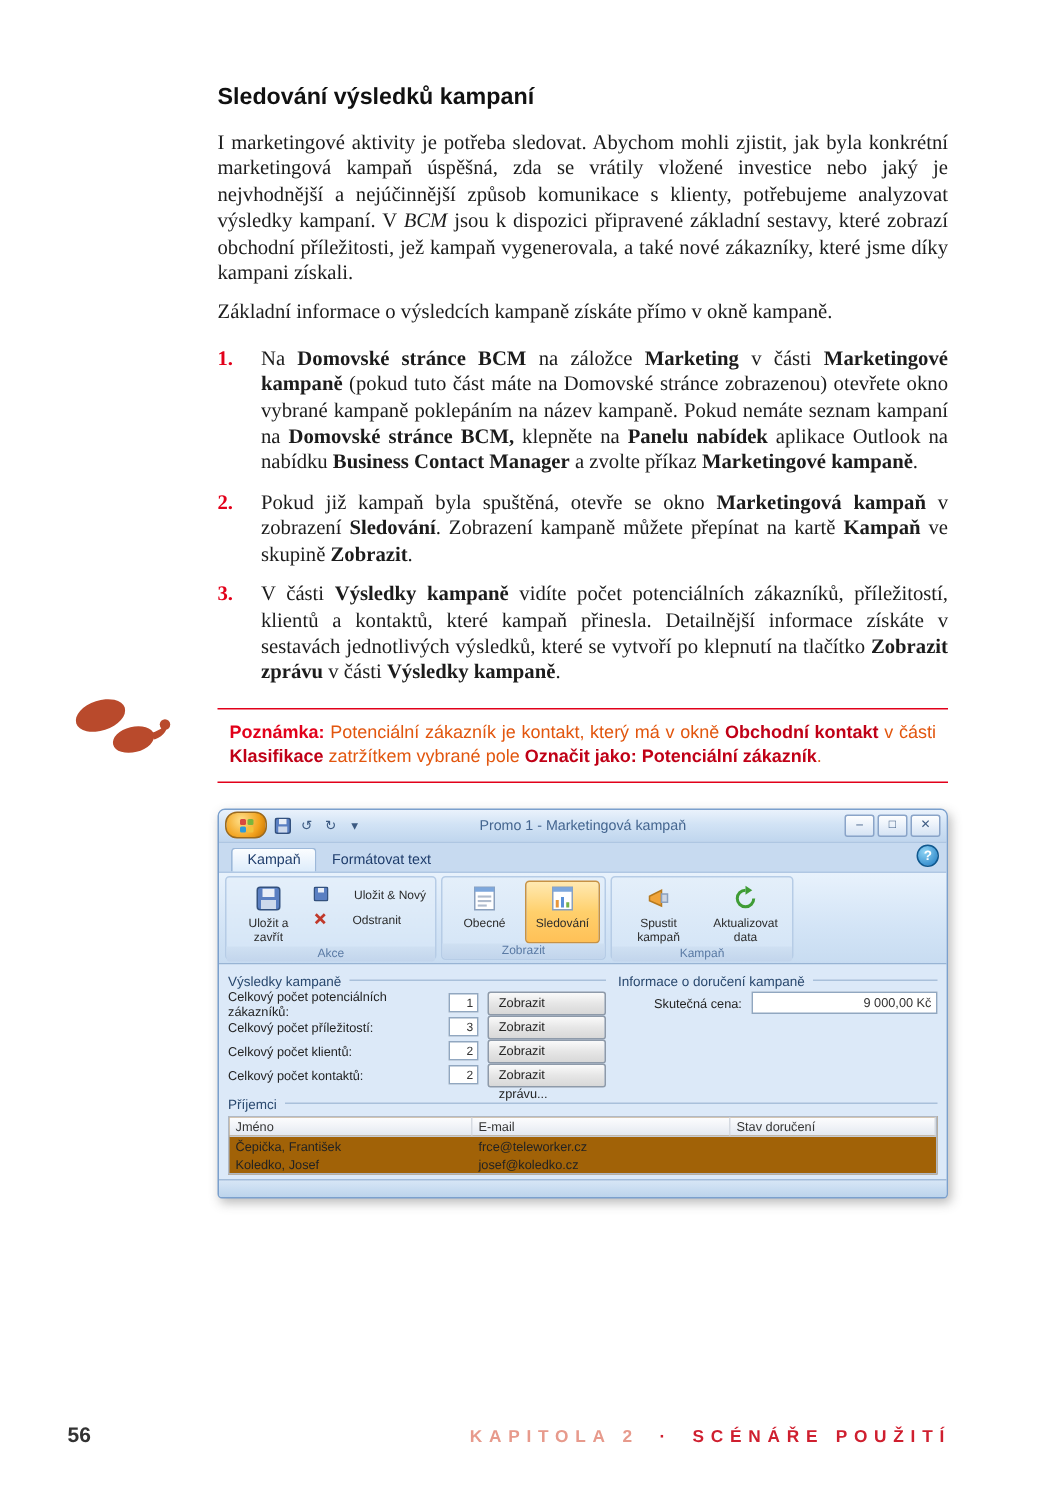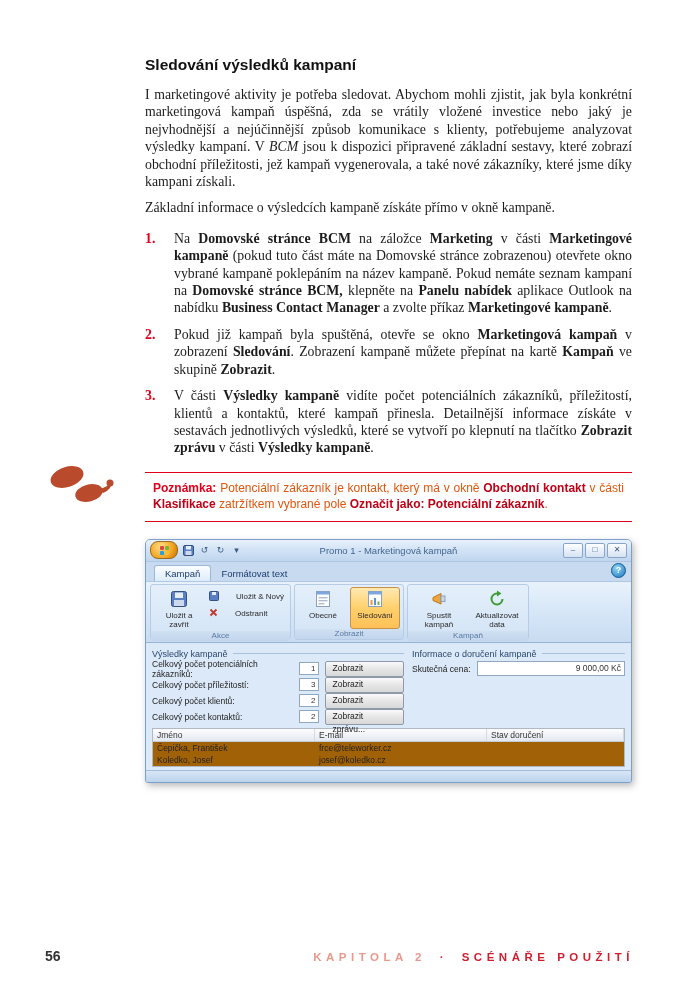--- a/index.html
+++ b/index.html
@@ -66,21 +66,21 @@
   .formgrid{display:grid;grid-template-columns:252px 1fr;column-gap:8px;}
   .sec-h{display:flex;align-items:center;gap:5px;color:#29486e;font-size:9px;margin:2px 0 3px 0;}
   .sec-h .line{flex:1;height:1px;background:#a9c0da;}
   .resrow{display:flex;align-items:center;margin:2px 0;height:14px;}
   .resrow .lbl{width:152px;font-size:8.5px;color:#222;}
   .count{width:14px;height:11px;background:#fff;border:1px solid #91a7c0;font-size:8px;text-align:right;
          padding:0 2px;line-height:11px;margin-right:6px;}
   .zbtn{font-size:8.5px;padding:0 7px;background:linear-gradient(#fafafa,#e6e6e6 50%,#d8d8d8);
         border:1px solid #8e9aa9;border-radius:2px;color:#222;height:14px;line-height:13px;}
   .price-row{display:flex;align-items:center;margin-top:2px;height:14px;}
-  .price-lbl{font-size:8.5px;color:#222;}
+  .price-lbl{font-size:8.5px;color:#222;margin-left:24px;}
   .price-input{flex:1;background:#fff;border:1px solid #91a7c0;font-size:8.5px;text-align:right;
                padding:1px 3px;margin-left:6px;line-height:11px;}
   .rtable{margin-top:2px;border:1px solid #b0b8c4;background:#a16207;}
   .rt-head{display:grid;grid-template-columns:162px 172px 1fr;
            background:linear-gradient(#fdfdfe,#eef1f6 60%,#e2e8f1);border-bottom:1px solid #c5cbd4;}
   .rt-head span{padding:1px 4px;font-size:8.5px;color:#333;border-right:1px solid #d5dae1;}
   .rt-row{display:grid;grid-template-columns:162px 172px 1fr;font-size:8.5px;color:#222;}
   .rt-row span{padding:1px 4px;min-height:10px;}
   .statusbar{height:11px;background:linear-gradient(#d7e6f6,#bcd4ec);border-top:1px solid #a3bcd9;}
 
@@ -300,20 +300,24 @@
                 <span>Informace o doručení kampaně</span>
                   <span class="line"></span>
               </div>
               <div class="price-row">
                 <span class="price-lbl">Skutečná cena:</span>
                 <span class="price-input">9 000,00 Kč</span>
               </div>
             </div>
           </div>
 
+          <div class="sec-h" style="margin-top:5px">
+            <span>Příjemci</span>
+              <span class="line"></span>
+          </div>
           <div class="rtable">
             <div class="rt-head">
               <span>Jméno</span>
               <span>E-mail</span>
               <span>Stav doručení</span>
             </div>
             <div class="rt-row">
               <span>Čepička, František</span>
               <span>frce@teleworker.cz</span>
               <span></span>

